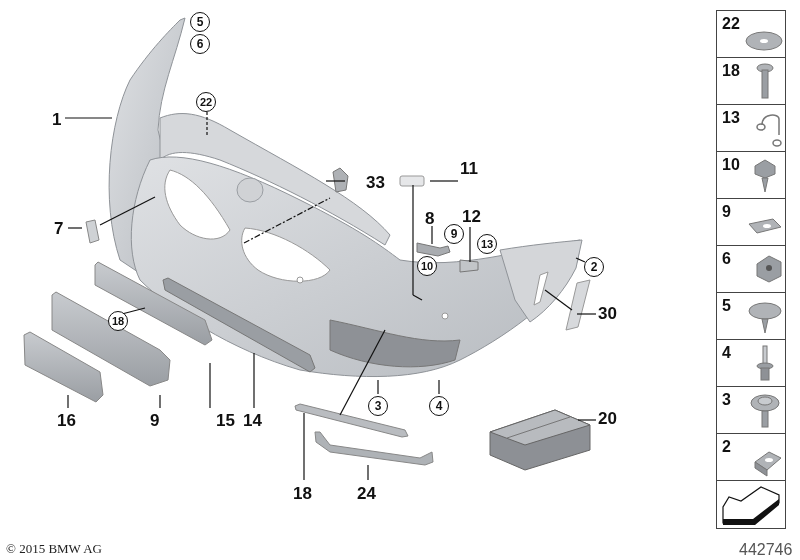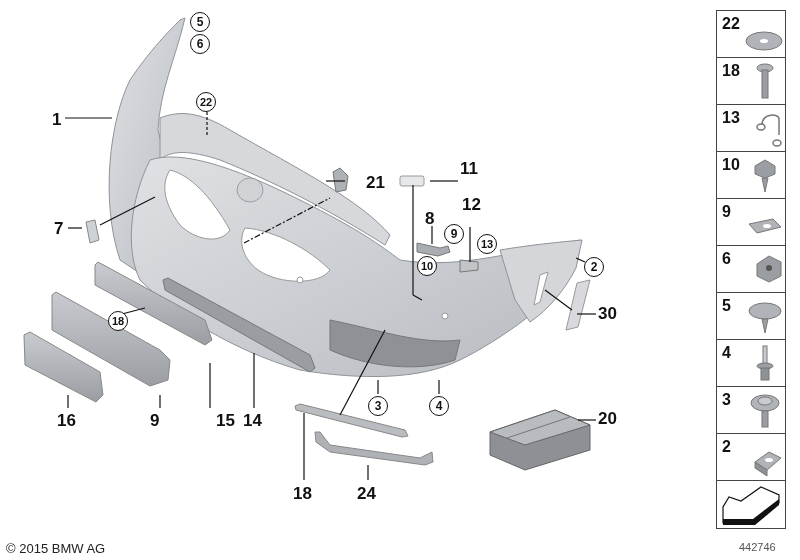--- a/index.html
+++ b/index.html
@@ -6,22 +6,22 @@
   body { width:800px; height:560px; position:relative; overflow:hidden; font-family:"Liberation Sans", sans-serif; }
   #diagram { position:absolute; left:0; top:0; width:800px; height:560px; }
   .lbl { position:absolute; font-weight:bold; font-size:17px; color:#111; line-height:1; font-family:"Liberation Sans", sans-serif; }
   .circ { position:absolute; width:20px; height:20px; border:1.5px solid #111; border-radius:50%; background:#fff;
           font-weight:bold; font-size:12px; color:#111; display:flex; align-items:center; justify-content:center; box-sizing:border-box; font-family:"Liberation Sans", sans-serif; }
   .legend { position:absolute; left:716px; top:10px; width:68px; border:1px solid #444; background:#fff; }
   .cell { position:relative; height:47px; border-bottom:1px solid #444; box-sizing:border-box; }
   .cell:last-child { border-bottom:none; }
   .cell .num { position:absolute; left:5px; top:4px; font-weight:bold; font-size:16px; color:#111; font-family:"Liberation Sans", sans-serif; }
   .cell svg { position:absolute; left:0; top:0; }
-  .copyright { position:absolute; left:6px; top:541px; font-size:13px; color:#222; font-family:Liberation Sans, sans-serif; }
-  .refno { position:absolute; left:739px; top:541px; font-size:11px; color:#555; font-family:"Liberation Sans", sans-serif; }
+  .copyright { position:absolute; left:6px; top:541px; font-size:13px; color:#222; font-family:Liberation Serif, serif; }
+  .refno { position:absolute; left:739px; top:541px; font-size:16px; color:#555; font-family:"Liberation Sans", sans-serif; }
 </style>
 </head>
 <body>
 
 <svg id="diagram" width="800" height="560" viewBox="0 0 800 560">
   <defs>
     <linearGradient id="bg1" x1="0" y1="0" x2="1" y2="1">
       <stop offset="0" stop-color="#dfe1e4"></stop>
       <stop offset="1" stop-color="#b7bbc0"></stop>
     </linearGradient>
@@ -107,28 +107,28 @@
     <line x1="368" y1="465" x2="368" y2="480"></line>
     <line x1="578" y1="420" x2="596" y2="420"></line>
     <line x1="207" y1="112" x2="207" y2="135" stroke-dasharray="3 2"></line>
   </g>
 </svg>
 
 <div class="lbl" style="left:52px;top:111px">1</div>
 <div class="lbl" style="left:54px;top:220px">7</div>
 <div class="lbl" style="left:425px;top:210px">8</div>
 <div class="lbl" style="left:460px;top:160px">11</div>
-<div class="lbl" style="left:462px;top:196px">12</div>
+<div class="lbl" style="left:462px;top:208px">12</div>
 <div class="lbl" style="left:243px;top:412px">14</div>
 <div class="lbl" style="left:216px;top:412px">15</div>
 <div class="lbl" style="left:57px;top:412px">16</div>
 <div class="lbl" style="left:150px;top:412px">9</div>
 <div class="lbl" style="left:598px;top:410px">20</div>
 <div class="lbl" style="left:598px;top:305px">30</div>
-<div class="lbl" style="left:366px;top:174px">21</div>
+<div class="lbl" style="left:366px;top:174px">33</div>
 <div class="lbl" style="left:293px;top:485px">18</div>
 <div class="lbl" style="left:357px;top:485px">24</div>
 
 <div class="circ" style="left:190px;top:12px">5</div>
 <div class="circ" style="left:190px;top:34px">6</div>
 <div class="circ" style="left:196px;top:92px;font-size:11px">22</div>
 <div class="circ" style="left:444px;top:224px">9</div>
 <div class="circ" style="left:417px;top:256px;font-size:11px">10</div>
 <div class="circ" style="left:477px;top:234px;font-size:11px">13</div>
 <div class="circ" style="left:584px;top:257px">2</div>

